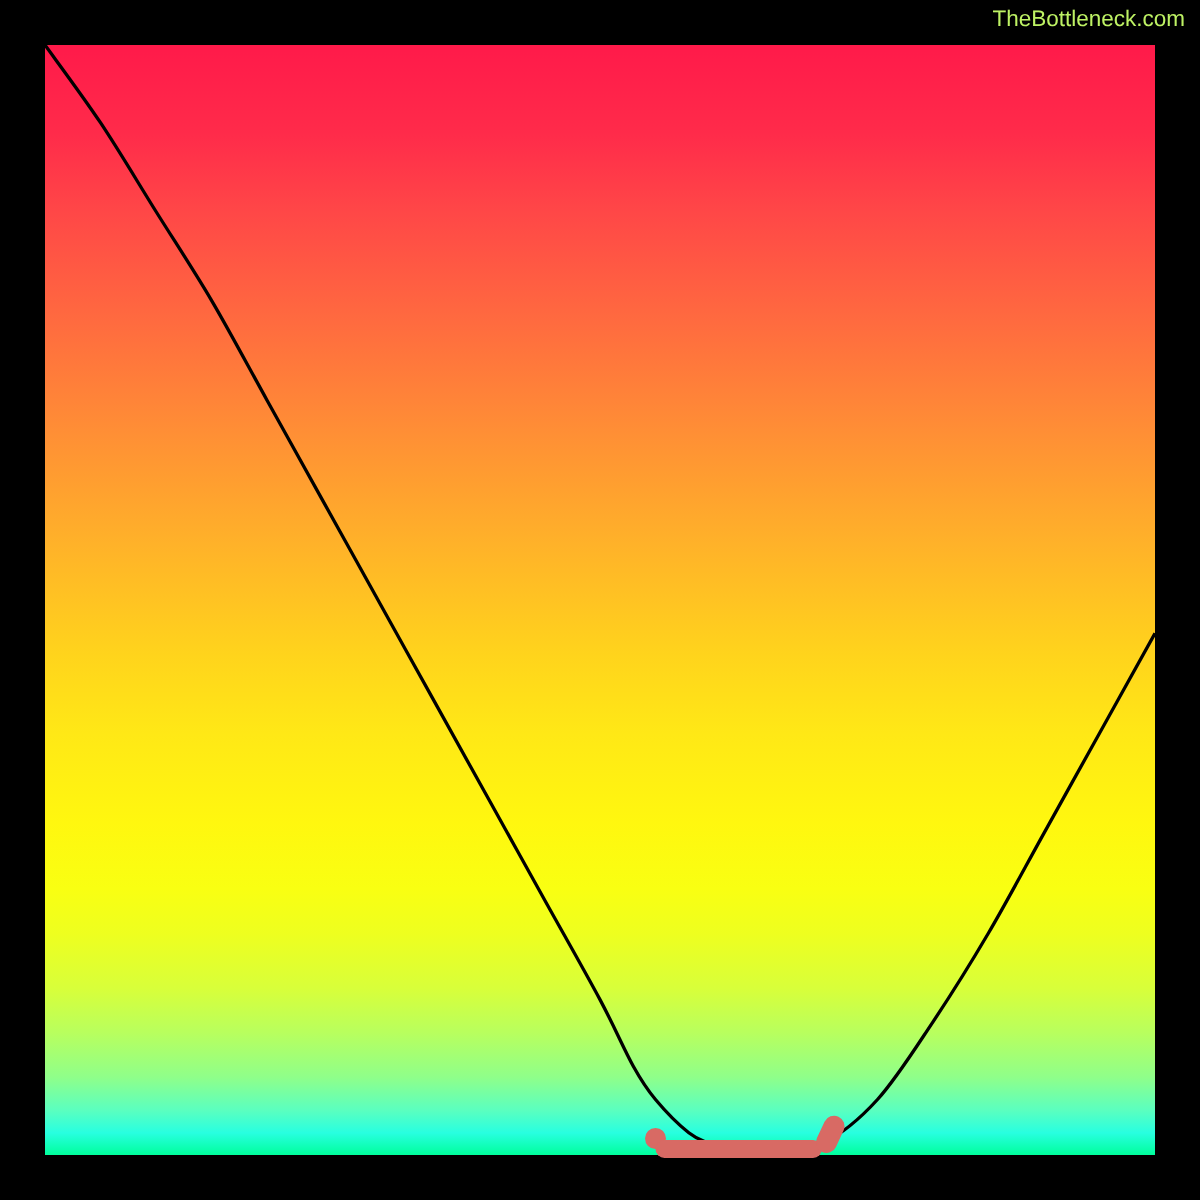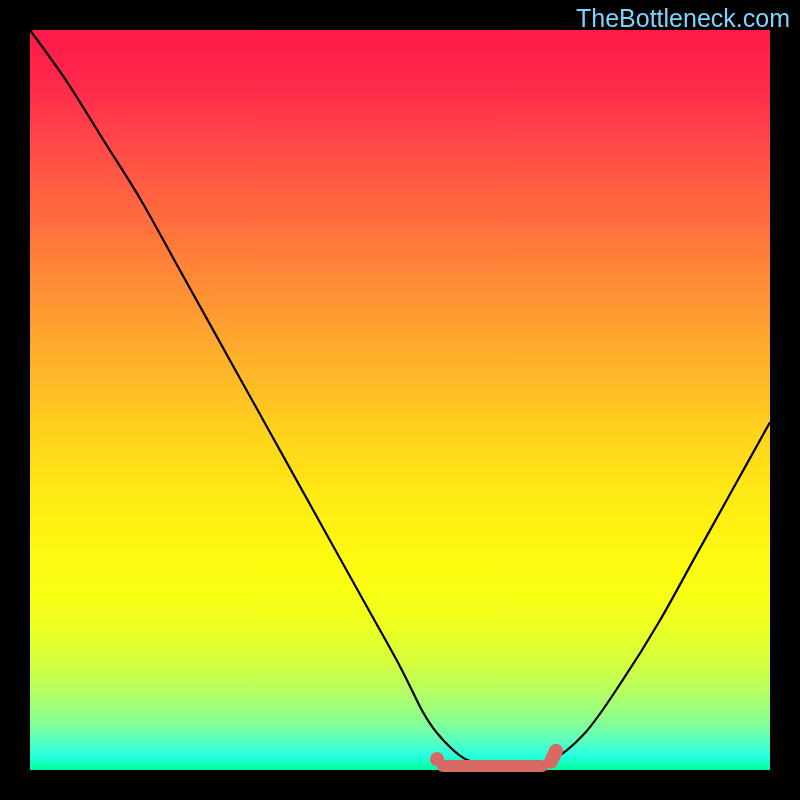--- a/index.html
+++ b/index.html
@@ -8,22 +8,22 @@
     height: 800px;
     background: #000;
     position: relative;
     font-family: Arial, sans-serif;
     overflow: hidden;
   }
   .watermark {
     position: absolute;
     top: 4px;
     right: 10px;
-    color: #7dd3fc;
-    font-size: 25px;
+    color: #bef264;
+    font-size: 15px;
     font-weight: 500;
     z-index: 10;
   }
   .plot-area {
     position: absolute;
     left: 30px;
     top: 30px;
     width: 740px;
     height: 740px;
     background: linear-gradient(to bottom,

